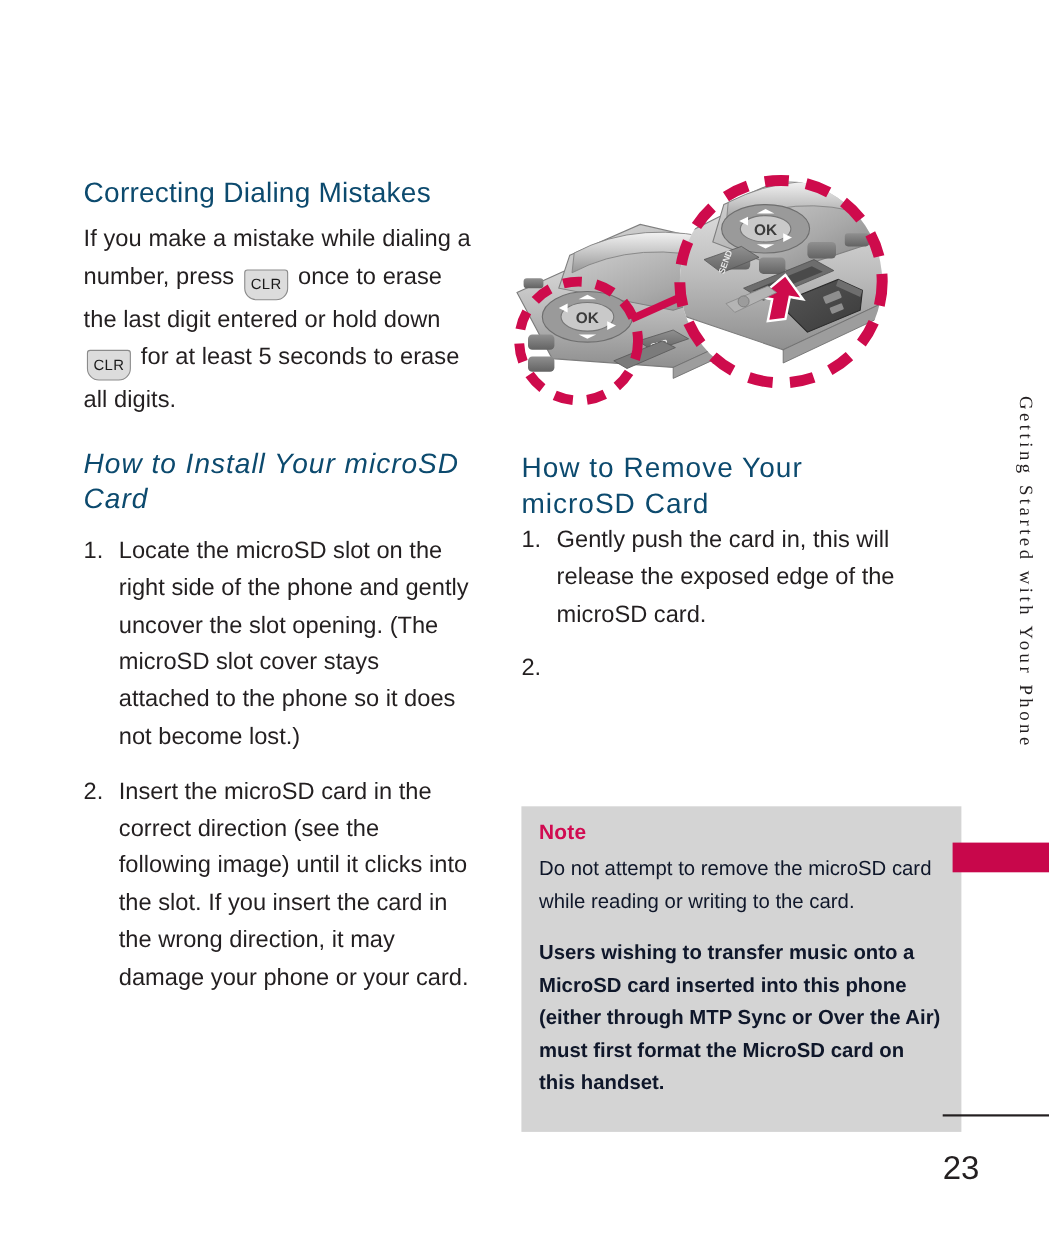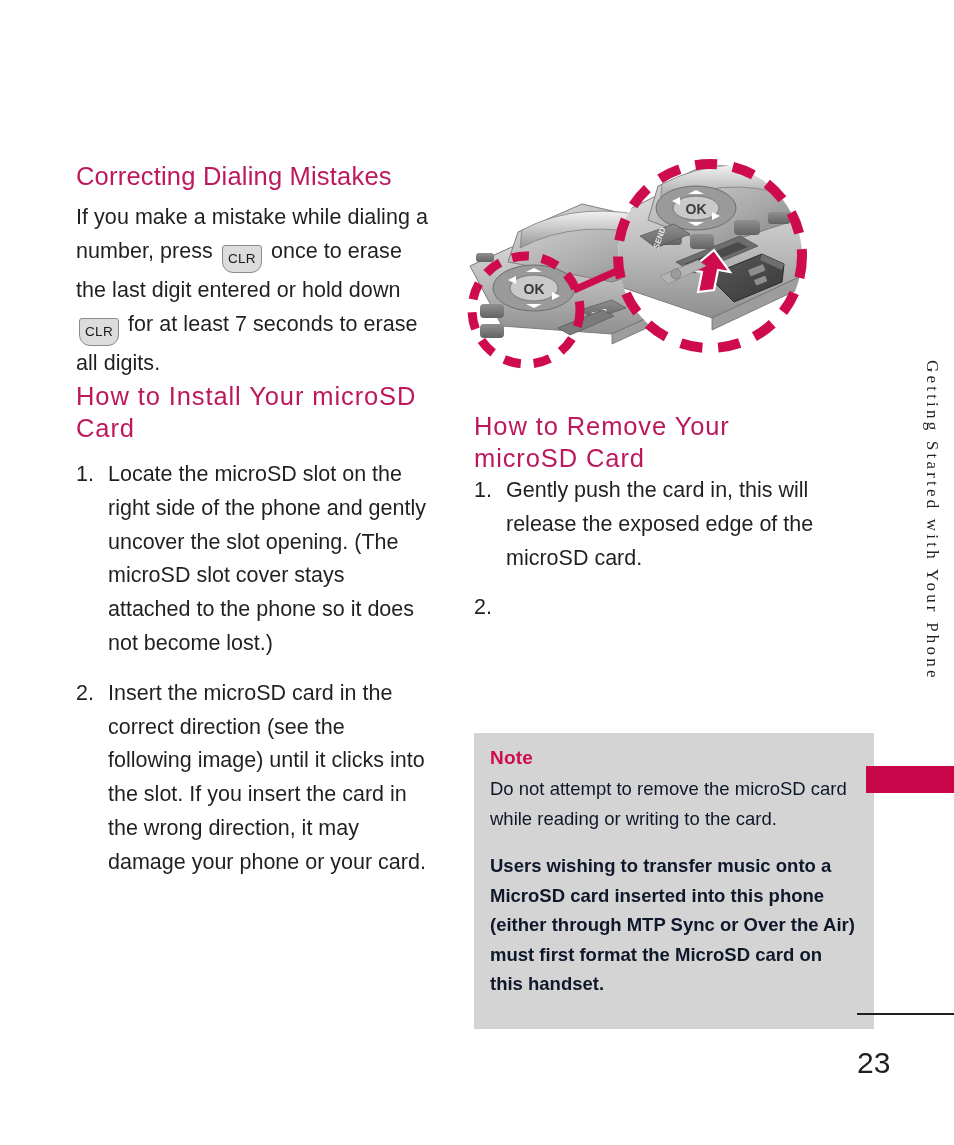--- a/index.html
+++ b/index.html
@@ -27,21 +27,21 @@
   }
   .col-right {
     position: absolute;
     left: 474px;
     top: 160px;
     width: 340px;
   }
 
   
   h1.section-heading {
-    color: #be185d;
+    color: #0c4a6e;
     font-size: 25.5px;
     font-weight: 400;
     line-height: 32px;
     margin: 0 0 8px 0;
     letter-spacing: 0.2px;
   }
   h1.section-heading.spaced { letter-spacing: 0.9px; }
 
   
   p.body-text {
@@ -186,24 +186,24 @@
 
   <div class="col-left">
 
     <h1 class="section-heading">Correcting Dialing Mistakes</h1>
 
     <p class="body-text" style="margin-top:4px;">
       <span>If you make a mistake while dialing a number, press</span>
       <span class="key-glyph">CLR</span>
       <span>once to erase the last digit entered or hold down</span>
       <span class="key-glyph">CLR</span>
-      <span>for at least 7 seconds to erase all digits.</span>
+      <span>for at least 5 seconds to erase all digits.</span>
     </p>
 
-    <h1 class="section-heading spaced" style="margin-bottom:14px;">How to Install Your microSD Card</h1>
+    <h1 class="section-heading spaced" style="margin-top:26px; margin-bottom:14px;font-style:italic;">How to Install Your microSD Card</h1>
 
     <ol class="steps">
       <li>
         <span class="step-num">1.</span>
         <span>Locate the microSD slot on the right side of the phone and gently uncover the slot opening. (The microSD slot cover stays attached to the phone so it does not become lost.)</span>
       </li>
       <li style="margin-top:16px;">
         <span class="step-num">2.</span>
         <span>Insert the microSD card in the correct direction (see the following image) until it clicks into the slot. If you insert the card in the wrong direction, it may damage your phone or your card.</span>
       </li>

